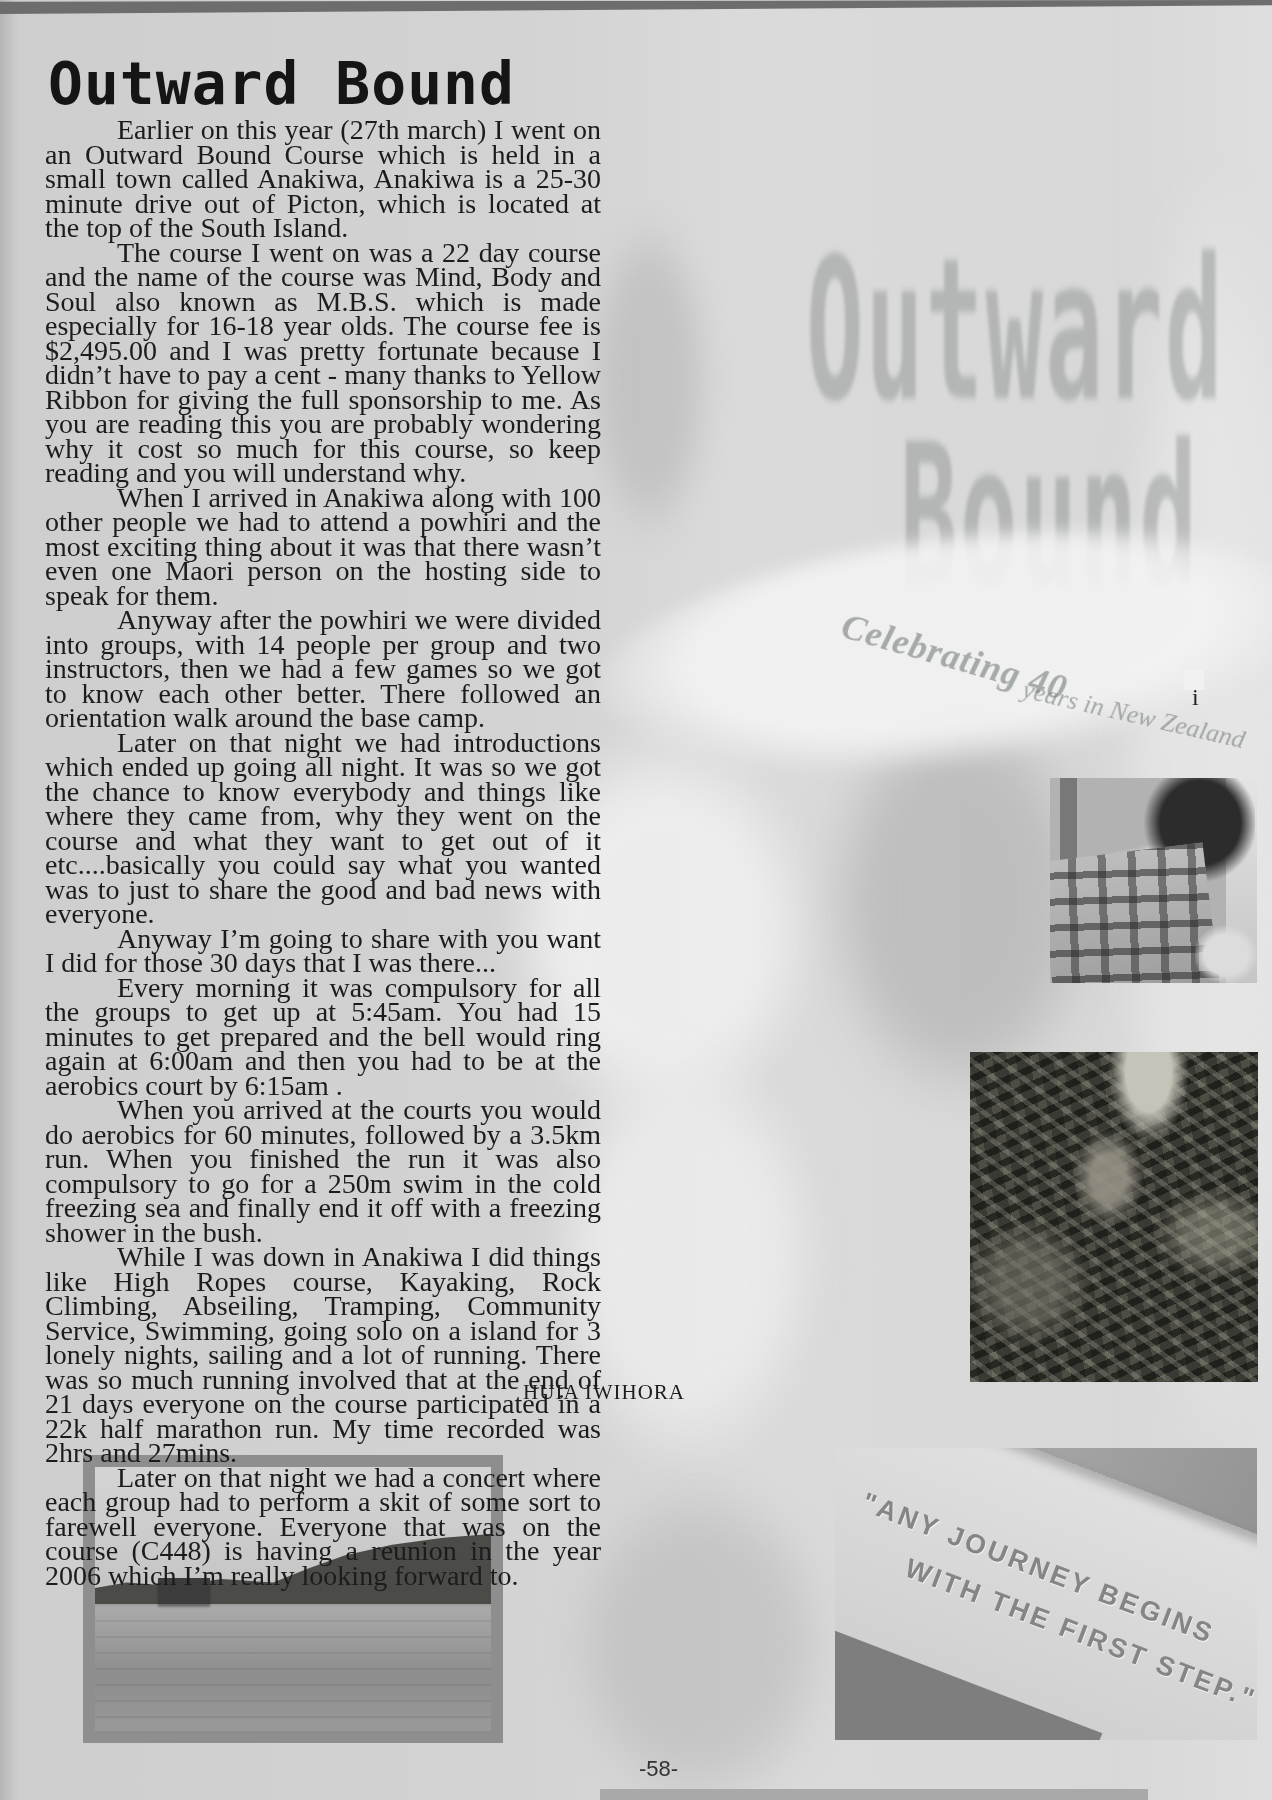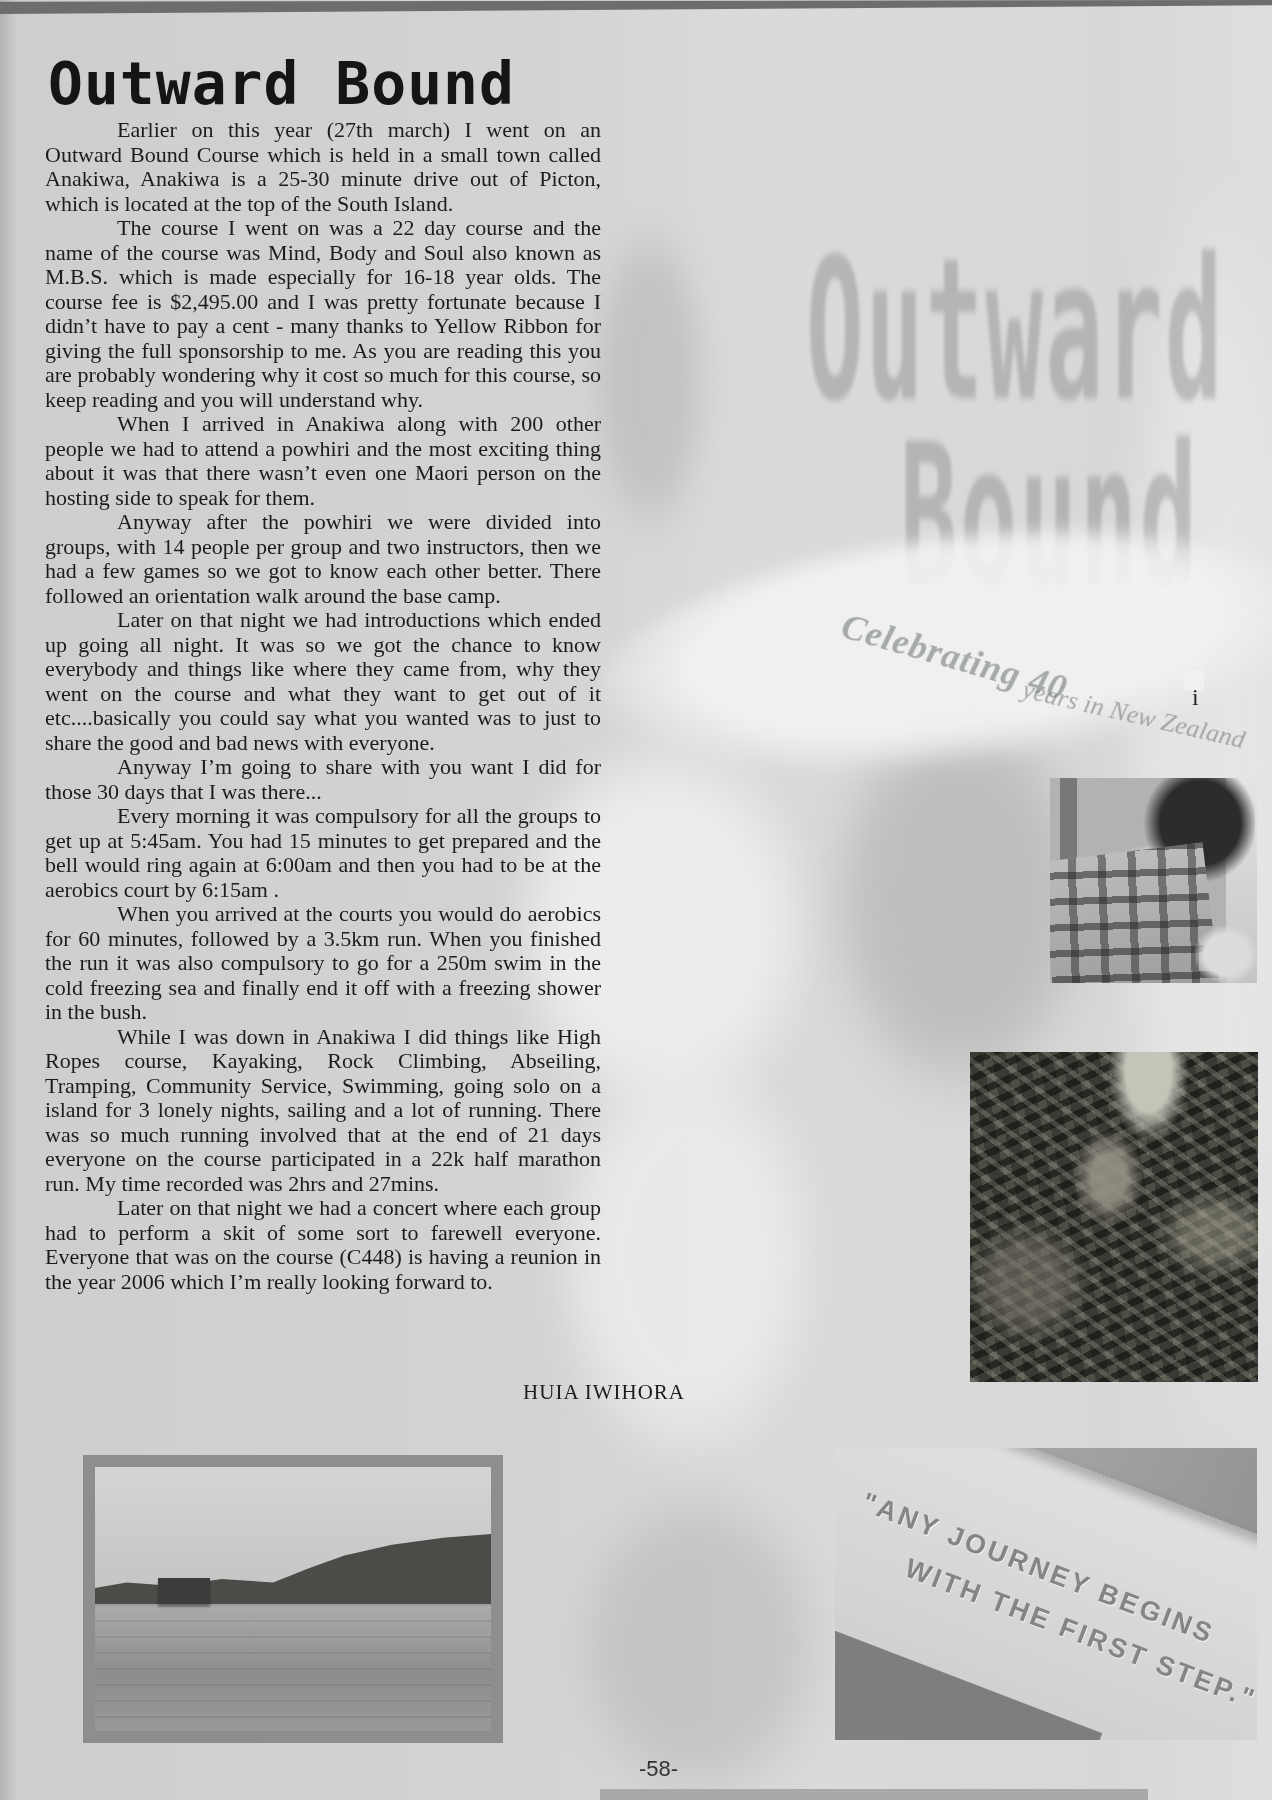--- a/index.html
+++ b/index.html
@@ -49,21 +49,21 @@
   .ribbon-text{position:absolute;font-family:"Liberation Serif",serif;font-style:italic;
     color:rgba(120,126,126,.62);z-index:3;filter:blur(.5px);white-space:nowrap;}
   .rt1{left:838px;top:636px;font-size:36px;font-weight:bold;transform:rotate(16deg);letter-spacing:1px;}
   .rt2{left:1020px;top:700px;font-size:26px;transform:rotate(13deg);}
   .stray-square{position:absolute;left:1184px;top:670px;width:20px;height:20px;background:#f1f1f1;z-index:3;}
   .stray-i{position:absolute;left:1192px;top:684px;font-family:"Liberation Serif",serif;
     font-size:24px;color:#1f1f1f;z-index:4;}
 
   
   .article{position:absolute;left:45px;top:118px;width:556px;z-index:5;
-    font-size:22px;line-height:24.5px;text-align:justify;color:#1c1c1c;}
+    font-size:28px;line-height:24.5px;text-align:justify;color:#1c1c1c;}
   .article p{margin:0;text-indent:72px;}
   .byline{position:absolute;left:45px;top:1380px;width:640px;text-align:right;z-index:5;
     font-size:21px;color:#1c1c1c;letter-spacing:1px;}
 
   
   .photo-person{position:absolute;left:1050px;top:778px;width:207px;height:205px;
     background:#b2b2b2;overflow:hidden;z-index:4;}
   .pp-pole{position:absolute;left:5%;top:0;width:8%;height:62%;background:#6d6d6d;opacity:.85;}
   .pp-win{position:absolute;right:0;top:0;width:15%;height:100%;
     background:linear-gradient(#ededed,#c8c8c8);opacity:.85;}
@@ -147,21 +147,21 @@
   <div class="ribbon-text rt1">Celebrating 40</div>
   <div class="ribbon-text rt2">years in New Zealand</div>
   <div class="stray-square"></div>
   <div class="stray-i">i</div>
 
   <h1 class="title">Outward Bound</h1>
 
   <div class="article">
     <p>Earlier on this year (27th march) I went on an Outward Bound Course which is held in a small town called Anakiwa, Anakiwa is a 25-30 minute drive out of Picton, which is located at the top of the South Island.</p>
     <p>The course I went on was a 22 day course and the name of the course was Mind, Body and Soul also known as M.B.S. which is made especially for 16-18 year olds. The course fee is $2,495.00 and I was pretty fortunate because I didn’t have to pay a cent - many thanks to Yellow Ribbon for giving the full sponsorship to me. As you are reading this you are probably wondering why it cost so much for this course, so keep reading and you will understand why.</p>
-    <p>When I arrived in Anakiwa along with 200 other people we had to attend a powhiri and the most exciting thing about it was that there wasn’t even one Maori person on the hosting side to speak for them.</p>
+    <p>When I arrived in Anakiwa along with 100 other people we had to attend a powhiri and the most exciting thing about it was that there wasn’t even one Maori person on the hosting side to speak for them.</p>
     <p>Anyway after the powhiri we were divided into groups, with 14 people per group and two instructors, then we had a few games so we got to know each other better. There followed an orientation walk around the base camp.</p>
     <p>Later on that night we had introductions which ended up going all night. It was so we got the chance to know everybody and things like where they came from, why they went on the course and what they want to get out of it etc....basically you could say what you wanted was to just to share the good and bad news with everyone.</p>
     <p>Anyway I’m going to share with you want I did for those 30 days that I was there...</p>
     <p>Every morning it was compulsory for all the groups to get up at 5:45am. You had 15 minutes to get prepared and the bell would ring again at 6:00am and then you had to be at the aerobics court by 6:15am .</p>
     <p>When you arrived at the courts you would do aerobics for 60 minutes, followed by a 3.5km run. When you finished the run it was also compulsory to go for a 250m swim in the cold freezing sea and finally end it off with a freezing shower in the bush.</p>
     <p>While I was down in Anakiwa I did things like High Ropes course, Kayaking, Rock Climbing, Abseiling, Tramping, Community Service, Swimming, going solo on a island for 3 lonely nights, sailing and a lot of running. There was so much running involved that at the end of 21 days everyone on the course participated in a 22k half marathon run. My time recorded was 2hrs and 27mins.</p>
     <p>Later on that night we had a concert where each group had to perform a skit of some sort to farewell everyone. Everyone that was on the course (C448) is having a reunion in the year 2006 which I’m really looking forward to.</p>
   </div>
 
   <div class="byline">HUIA IWIHORA</div>

